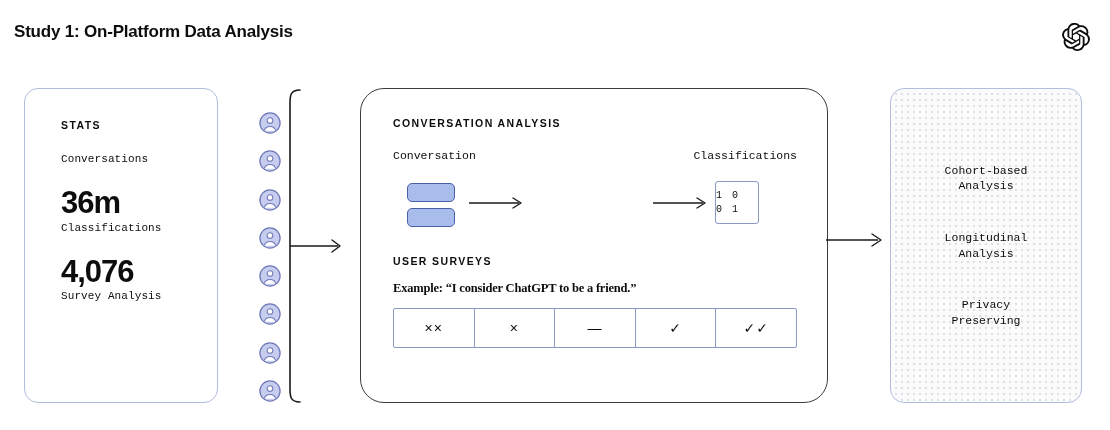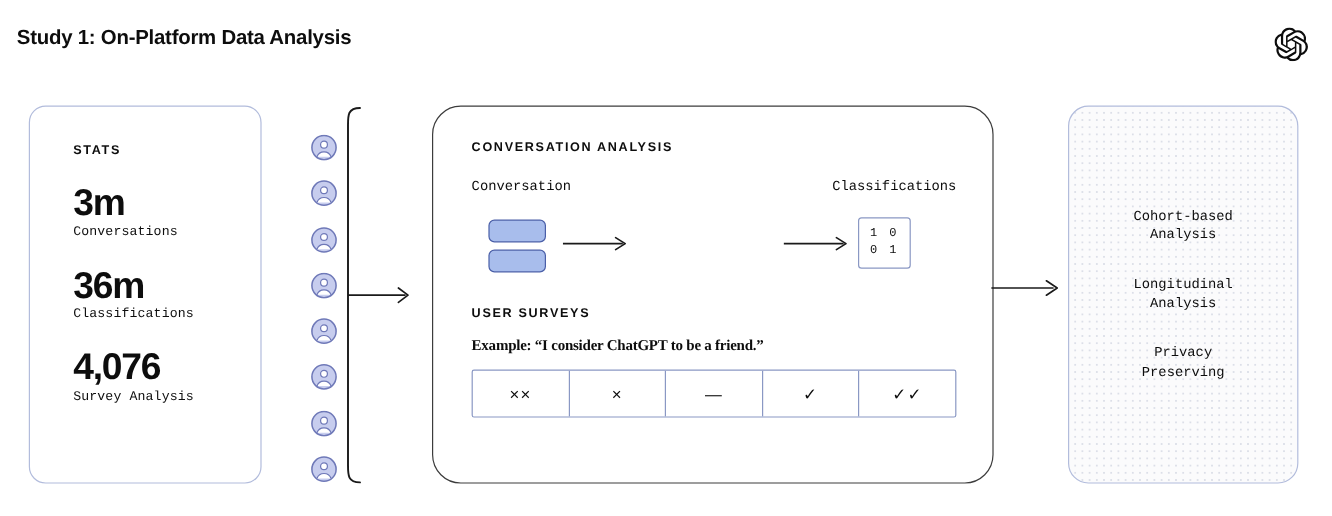--- a/index.html
+++ b/index.html
@@ -193,21 +193,21 @@
     position: absolute;
     left: 322px;
     top: 6px;
     width: 44px;
     height: 43px;
     box-sizing: border-box;
     border: 1.6px solid #8a98c4;
     border-radius: 3px;
     display: flex;
     flex-direction: column;
-    align-items: center;
+    align-items: flex-start;
     justify-content: center;
     background: #fff;
   }
   .matrix-row {
     font-family: "Liberation Mono", monospace;
     font-size: 10px;
     letter-spacing: 2px;
     line-height: 1.35;
     color: #0d0d0d;
   }
@@ -251,22 +251,21 @@
     width: 192px;
     height: 315px;
     background-color: #fbfbfc;
     background-image: radial-gradient(#dcdfe8 0.9px, transparent 1px);
     background-size: 6px 6px;
     background-position: 2px 2px;
     display: flex;
     flex-direction: column;
     align-items: center;
     justify-content: center;
-    gap: 26px;
-    border-radius: 17px;
+    gap: 36px;
   }
   .outcome-item {
     font-family: "Liberation Mono", monospace;
     font-size: 11.5px;
     line-height: 1.35;
     text-align: center;
     color: #0d0d0d;
     white-space: pre-line;
   }
 </style>
@@ -277,21 +276,20 @@
 
 <svg class="brand-logo" viewBox="0 0 24 24" aria-hidden="true">
   <path fill="#0d0d0d" d="M22.28 9.82a5.98 5.98 0 0 0-.52-4.91 6.05 6.05 0 0 0-6.51-2.9A6 6 0 0 0 4.98 4.18a5.98 5.98 0 0 0-4 2.9 6.05 6.05 0 0 0 .75 7.1 5.98 5.98 0 0 0 .51 4.91 6.05 6.05 0 0 0 6.52 2.9A5.98 5.98 0 0 0 13.26 24a6.05 6.05 0 0 0 5.77-4.19 5.98 5.98 0 0 0 4-2.9 6.05 6.05 0 0 0-.75-7.09zm-9.02 12.6a4.48 4.48 0 0 1-2.88-1.04l.14-.08 4.78-2.76a.79.79 0 0 0 .4-.68V11.1l2.02 1.17a.07.07 0 0 1 .04.05v5.58a4.5 4.5 0 0 1-4.5 4.52zM3.6 18.3a4.47 4.47 0 0 1-.54-3.01l.14.09 4.78 2.76c.25.14.55.14.8 0l5.83-3.37v2.33a.08.08 0 0 1-.03.06L9.75 19.95a4.5 4.5 0 0 1-6.14-1.65zM2.34 7.9a4.48 4.48 0 0 1 2.34-1.97V11.6a.77.77 0 0 0 .39.68l5.81 3.35-2.02 1.17a.08.08 0 0 1-.07 0L3.96 14a4.5 4.5 0 0 1-1.62-6.1zm16.6 3.86-5.83-3.4L15.13 7.2a.08.08 0 0 1 .07 0l4.83 2.79a4.49 4.49 0 0 1-.68 8.1v-5.65a.79.79 0 0 0-.4-.68zm2.01-3.02-.14-.09-4.77-2.78a.78.78 0 0 0-.79 0L9.42 9.24V6.91a.07.07 0 0 1 .03-.06l4.83-2.78a4.5 4.5 0 0 1 6.68 4.66zM8.32 12.9 6.3 11.73a.08.08 0 0 1-.04-.06V6.1a4.5 4.5 0 0 1 7.38-3.45l-.14.08L8.72 5.5a.79.79 0 0 0-.4.68zm1.1-2.37 2.6-1.5 2.6 1.5v3l-2.6 1.5-2.6-1.5z"></path>
 </svg>
 
 <div class="card card-light" id="stats-card">
   <div class="stats-inner">
     <div class="section-kicker">STATS</div>
 
     <div class="stat-block">
-      <div class="stat-value">3m</div>
       <div class="stat-label">Conversations</div>
     </div>
 
     <div class="stat-block">
       <div class="stat-value">36m</div>
       <div class="stat-label">Classifications</div>
     </div>
 
     <div class="stat-block">
       <div class="stat-value">4,076</div>

